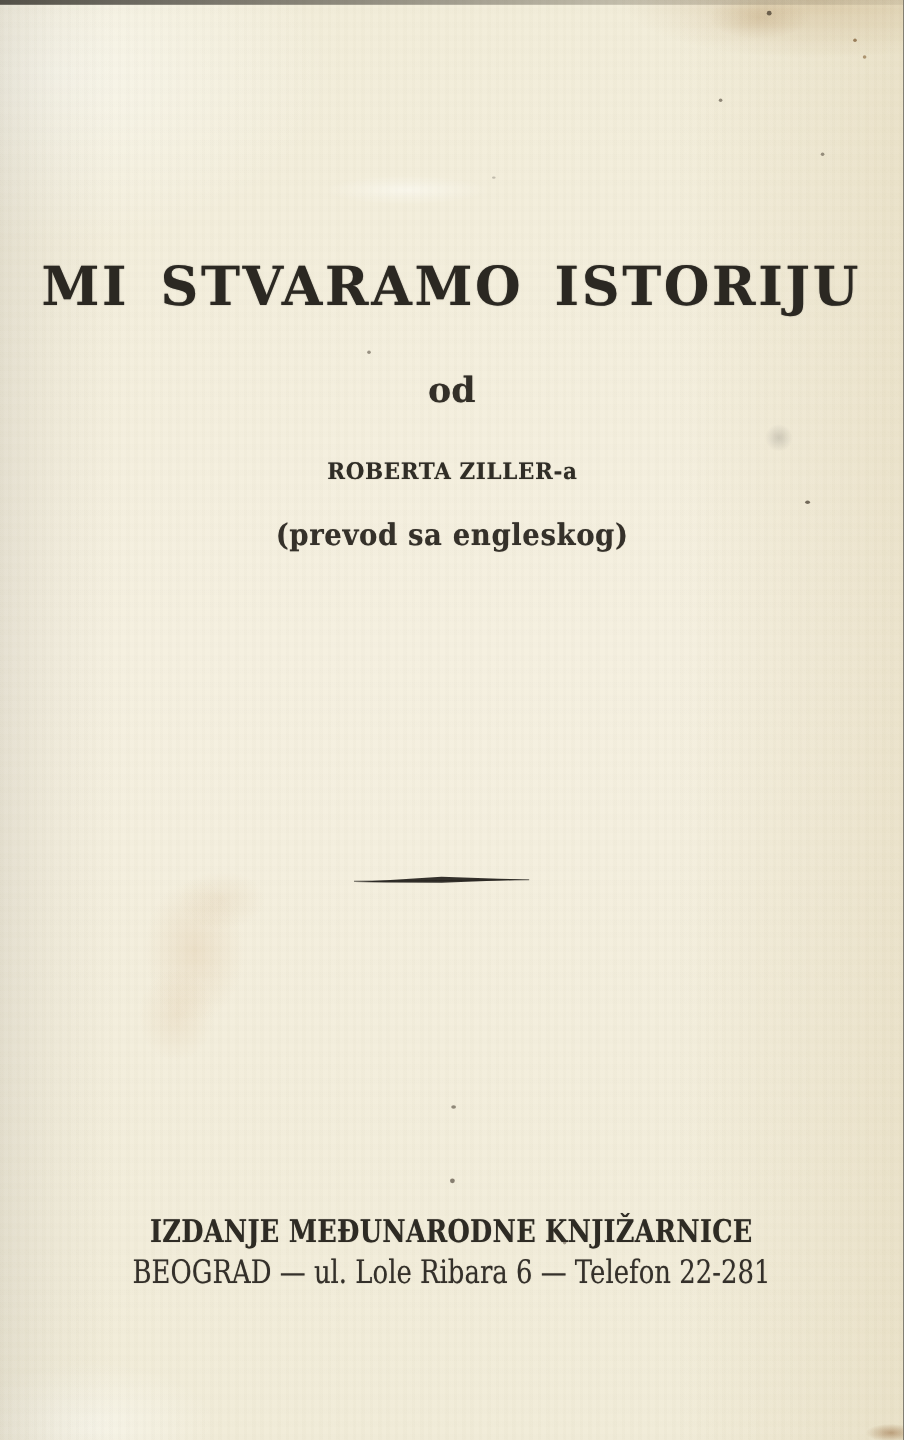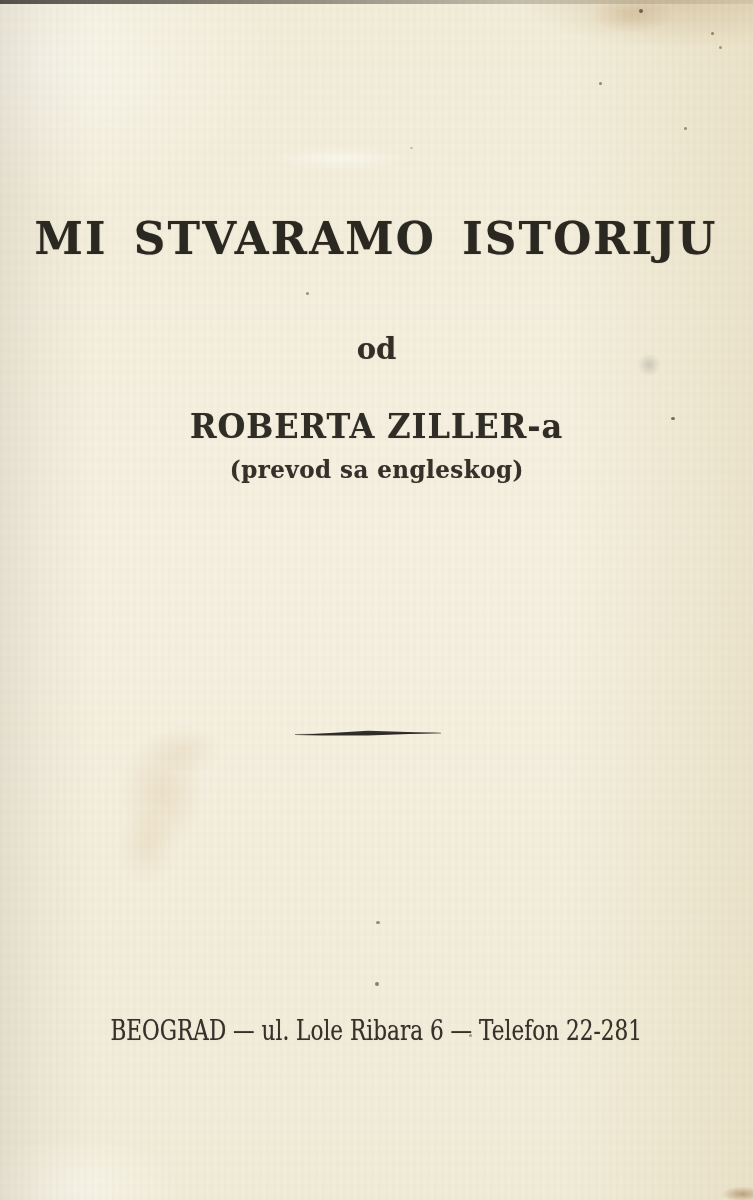--- a/index.html
+++ b/index.html
@@ -45,21 +45,21 @@
       repeating-linear-gradient(90deg, rgba(90,80,60,0.014) 0 3px, rgba(255,255,255,0.016) 3px 7px),
       repeating-linear-gradient(0deg, rgba(90,80,60,0.008) 0 5px, rgba(255,255,255,0.010) 5px 11px);
     pointer-events: none;
   }
   .top-edge {
     position: absolute; top: 0; left: 0; right: 0; height: 4px;
     background: linear-gradient(90deg,
       rgba(58,55,48,0.85), rgba(66,62,54,0.55) 40%,
       rgba(92,85,70,0.30) 70%, rgba(130,118,95,0.15) 100%);
   }
-  .textline { position: absolute; left: 0; width: 100%; text-align: center; white-space: nowrap; margin-top: 24px; }
+  .textline { position: absolute; left: 0; width: 100%; text-align: center; white-space: nowrap; }
   .squeeze  { display: inline-block; transform-origin: 50% 50%; }
 
   .title {
     top: 212px;
     font-size: 45px;
     font-weight: 700;
     letter-spacing: 0.05em;
     word-spacing: 0.20em;
     color: #2b2822;
     text-shadow: 0 0 1px rgba(43,40,34,0.55);
@@ -68,21 +68,21 @@
 
   .byline {
     top: 308px;
     font-size: 29px;
     font-weight: 700;
     color: #332f28;
     text-shadow: 0 0 0.8px rgba(51,47,40,0.5);
   }
   .author {
     top: 382px;
-    font-size: 34px;
+    font-size: 19px;
     font-weight: 700;
     letter-spacing: 0.03em;
     color: #302d26;
     text-shadow: 0 0 0.8px rgba(48,45,38,0.5);
   }
   .author .squeeze { transform: scaleX(0.94); }
 
   .translation {
     top: 431px;
     font-size: 25px;
@@ -158,20 +158,23 @@
   <div class="textline translation">
     <span class="squeeze">(prevod sa engleskog)</span>
   </div>
 
   <svg class="divider" viewBox="0 0 148 9" preserveAspectRatio="none">
     <polygon points="1,5.3 28,4.1 74,1.7 122,3.7 147,4.5 122,5.1 74,6.6 28,6.1" fill="#24211c" opacity="0.92"></polygon>
     <rect x="1" y="4.4" width="146" height="0.8" fill="#24211c" opacity="0.7"></rect>
   </svg>
 
   <div class="imprint">
+    <div class="imprint-line1">
+      <span class="squeeze">IZDANJE MEĐUNARODNE KNJIŽARNICE</span>
+    </div>
     <div class="imprint-line2">
       <span class="squeeze">BEOGRAD — ul. Lole Ribara 6 — Telefon 22-281</span>
     </div>
   </div>
 
   <div class="speck s1"></div>
   <div class="speck s2"></div>
   <div class="speck s3"></div>
   <div class="speck s4"></div>
   <div class="speck s5"></div>

